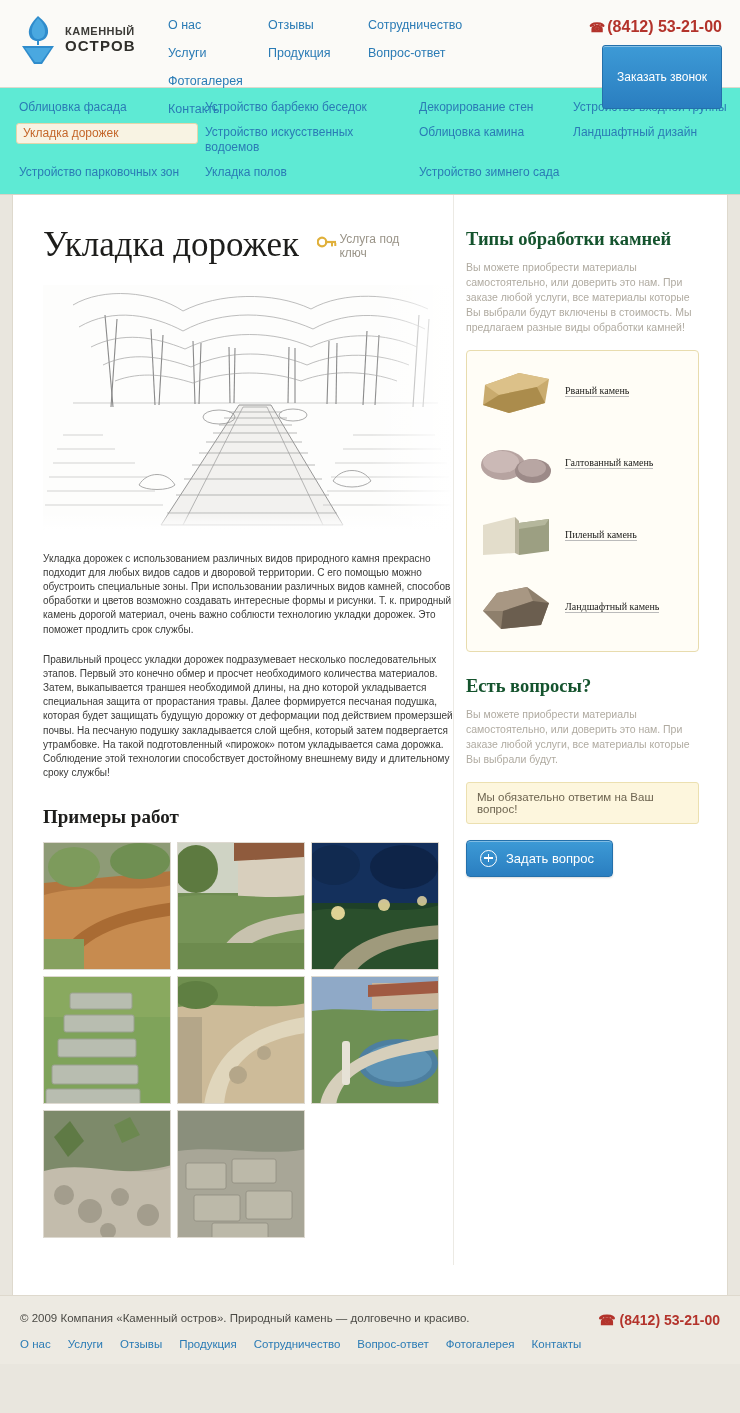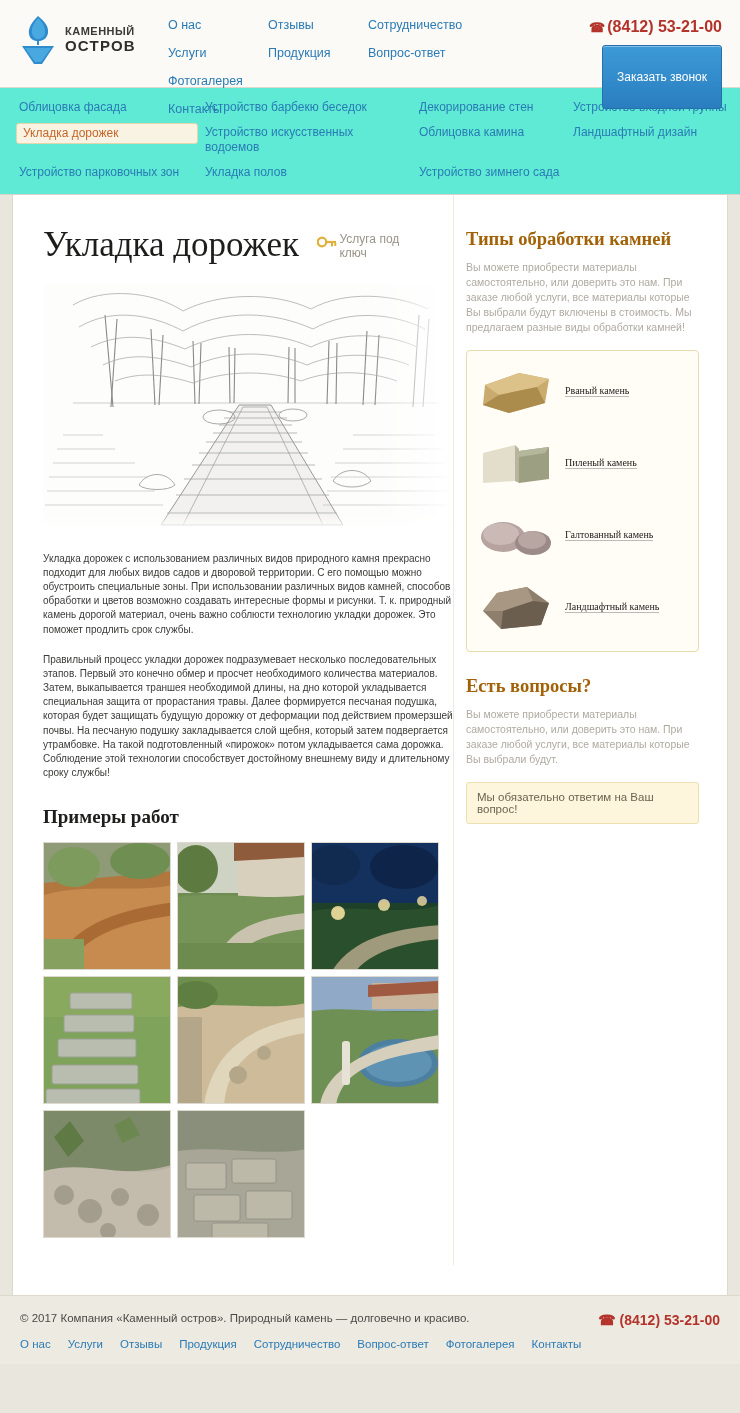--- a/index.html
+++ b/index.html
@@ -165,21 +165,21 @@
 
   .gallery { display:flex; flex-wrap:wrap; gap:6px; width:396px; }
   .gthumb {
     width:128px; height:128px; border:1px solid #ddd9d0;
     position:relative; overflow:hidden; cursor:pointer; display:block;
   }
 
   
   h2.rtitle {
     font-family:"Liberation Serif", serif;
-    font-size:18.5px; font-weight:bold; color:#a16207; margin:0 0 10px 0;
+    font-size:18.5px; font-weight:bold; color:#14532d; margin:0 0 10px 0;
   }
   .rnote {
     font-size:10.5px; color:#b0aba1; line-height:1.45; margin:0 0 14px 0;
   }
   .stonebox {
     border:1px solid #e8dcae;
     background:#fffdf6;
     border-radius:4px;
     padding:14px 12px 10px 12px;
   }
@@ -541,63 +541,67 @@
               <path d="M6 20 L40 8 L70 14 L58 22 L20 30 Z" fill="#dcc189"></path>
               <path d="M20 30 L58 22 L66 38 L30 48 L4 40 Z" fill="#ab8c4c"></path>
             </svg>
           </span>
           <span class="stonelabel"><span>Рваный камень</span></span>
         </div>
 
         <div class="stonerow">
           <span class="stoneimg">
             <svg width="74" height="54" viewBox="0 0 74 54">
+              <ellipse cx="24" cy="28" rx="22" ry="15" fill="#b6a3a0"></ellipse>
+              <ellipse cx="22" cy="25" rx="18" ry="11" fill="#cbb9b6"></ellipse>
+              <ellipse cx="54" cy="34" rx="18" ry="12" fill="#9c8a88"></ellipse>
+              <ellipse cx="53" cy="31" rx="14" ry="9" fill="#b8a6a3"></ellipse>
+            </svg>
+          </span>
+          <span class="stonelabel"><span>Галтованный камень</span></span>
+        </div>
+
+        <div class="stonerow">
+          <span class="stoneimg">
+            <svg width="74" height="54" viewBox="0 0 74 54">
               <path d="M4 16 L36 8 L36 44 L4 46 Z" fill="#e3ddcb"></path>
               <path d="M36 8 L40 12 L40 46 L36 44 Z" fill="#b9b49d"></path>
               <path d="M40 14 L70 10 L70 42 L40 46 Z" fill="#9c9f82"></path>
               <path d="M40 14 L70 10 L66 16 L40 20 Z" fill="#b5b79c"></path>
             </svg>
           </span>
           <span class="stonelabel"><span>Пиленый камень</span></span>
-        </div>
-
-        <div class="stonerow">
-          <span class="stoneimg">
-            <svg width="74" height="54" viewBox="0 0 74 54">
-              <ellipse cx="24" cy="28" rx="22" ry="15" fill="#b6a3a0"></ellipse>
-              <ellipse cx="22" cy="25" rx="18" ry="11" fill="#cbb9b6"></ellipse>
-              <ellipse cx="54" cy="34" rx="18" ry="12" fill="#9c8a88"></ellipse>
-              <ellipse cx="53" cy="31" rx="14" ry="9" fill="#b8a6a3"></ellipse>
-            </svg>
-          </span>
-          <span class="stonelabel"><span>Галтованный камень</span></span>
         </div>
 
         <div class="stonerow">
           <span class="stoneimg">
             <svg width="74" height="54" viewBox="0 0 74 54">
               <path d="M4 30 L18 12 L48 6 L70 22 L62 44 L22 48 Z" fill="#8e7f6c"></path>
               <path d="M4 30 L18 12 L48 6 L54 20 L24 30 Z" fill="#a89783"></path>
               <path d="M24 30 L54 20 L70 22 L62 44 L22 48 Z" fill="#6b5e4f"></path>
             </svg>
           </span>
           <span class="stonelabel"><span>Ландшафтный камень</span></span>
         </div>
       </div>
 
       <div class="qbox">
         <h2 class="rtitle">Есть вопросы?</h2>
         <p class="rnote">Вы можете приобрести материалы самостоятельно, или доверить это нам. При заказе любой услуги, все материалы которые Вы выбрали будут.</p>
         <div class="yellowbar">Мы обязательно ответим на Ваш вопрос!</div>
+        <div class="askbtn">
+          <span class="plus"></span>
+          <span>Задать вопрос</span>
+        </div>
       </div>
     </div>
   </div>
 
   <div class="footer">
-    <div class="copy">© 2017 Компания «Каменный остров». Природный камень — долговечно и красиво.</div>
+    <div class="copy">© 2009 Компания «Каменный остров». Природный камень — долговечно и красиво.</div>
     <div class="fphone">
       <span class="ic">☎</span>
       <span>(8412) 53-21-00</span>
     </div>
 
     <div class="flinks">
       <a>О нас</a>
       <a>Услуги</a>
       <a>Отзывы</a>
       <a>Продукция</a>

